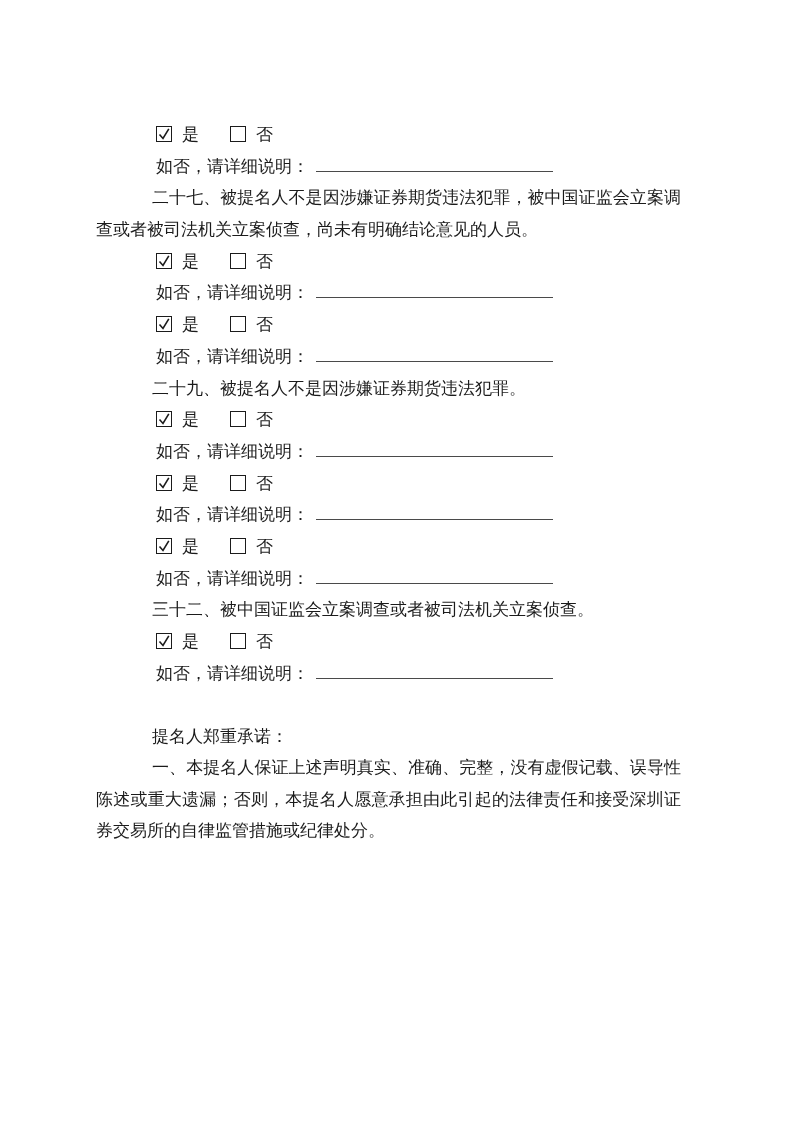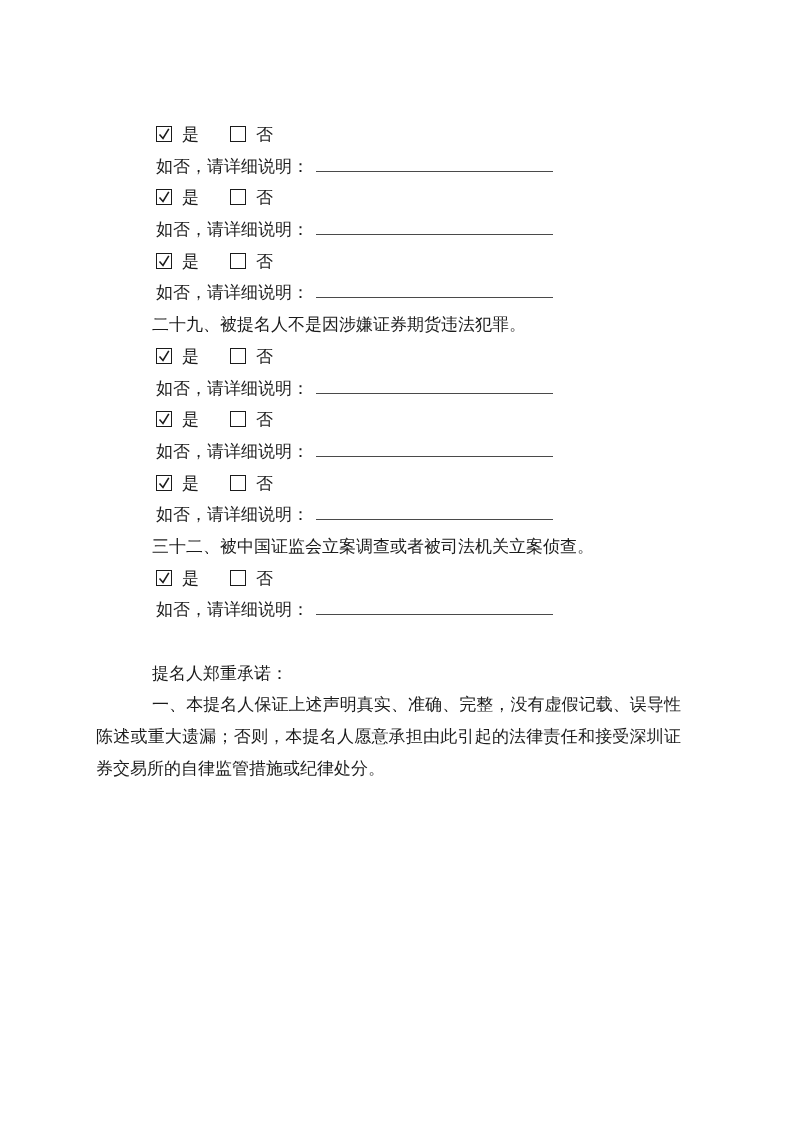--- a/index.html
+++ b/index.html
@@ -66,38 +66,40 @@
   .spacer-line { height: 31.7px; }
   p.commit-heading {
     margin: 0;
     text-indent: 56px;
     font-family: Liberation Serif, serif;
   }
   p.commit-para {
     margin: 0;
     text-indent: 56px;
     text-align: justify;
+    font-family: Liberation Mono, monospace;
   }
 </style>
 </head>
 <body>
 
 <div class="page">
   <div class="content">
     <div id="sections">
 
   <div class="cb-row">
     <span class="cb cb-yes checked"><svg width="14" height="14" viewBox="0 0 14 14">
               <polyline points="2.5,7.5 6,11.5 11.8,1.8" fill="none" stroke="#1b1b1b" stroke-width="1.6"></polyline>
             </svg></span><span class="cb-label">是</span><span class="cb cb-no"></span><span class="cb-label">否</span>
   </div>
   <div class="explain-row">
     <span>如否，请详细说明：</span><span class="blank"></span>
   </div>
 
+  <p class="statement">二十七、被提名人不是因涉嫌证券期货违法犯罪，被中国证监会立案调查或者被司法机关立案侦查，尚未有明确结论意见的人员。</p>
   <div class="cb-row">
     <span class="cb cb-yes checked"><svg width="14" height="14" viewBox="0 0 14 14">
               <polyline points="2.5,7.5 6,11.5 11.8,1.8" fill="none" stroke="#1b1b1b" stroke-width="1.6"></polyline>
             </svg></span><span class="cb-label">是</span><span class="cb cb-no"></span><span class="cb-label">否</span>
   </div>
   <div class="explain-row">
     <span>如否，请详细说明：</span><span class="blank"></span>
   </div>
 
   <div class="cb-row">

